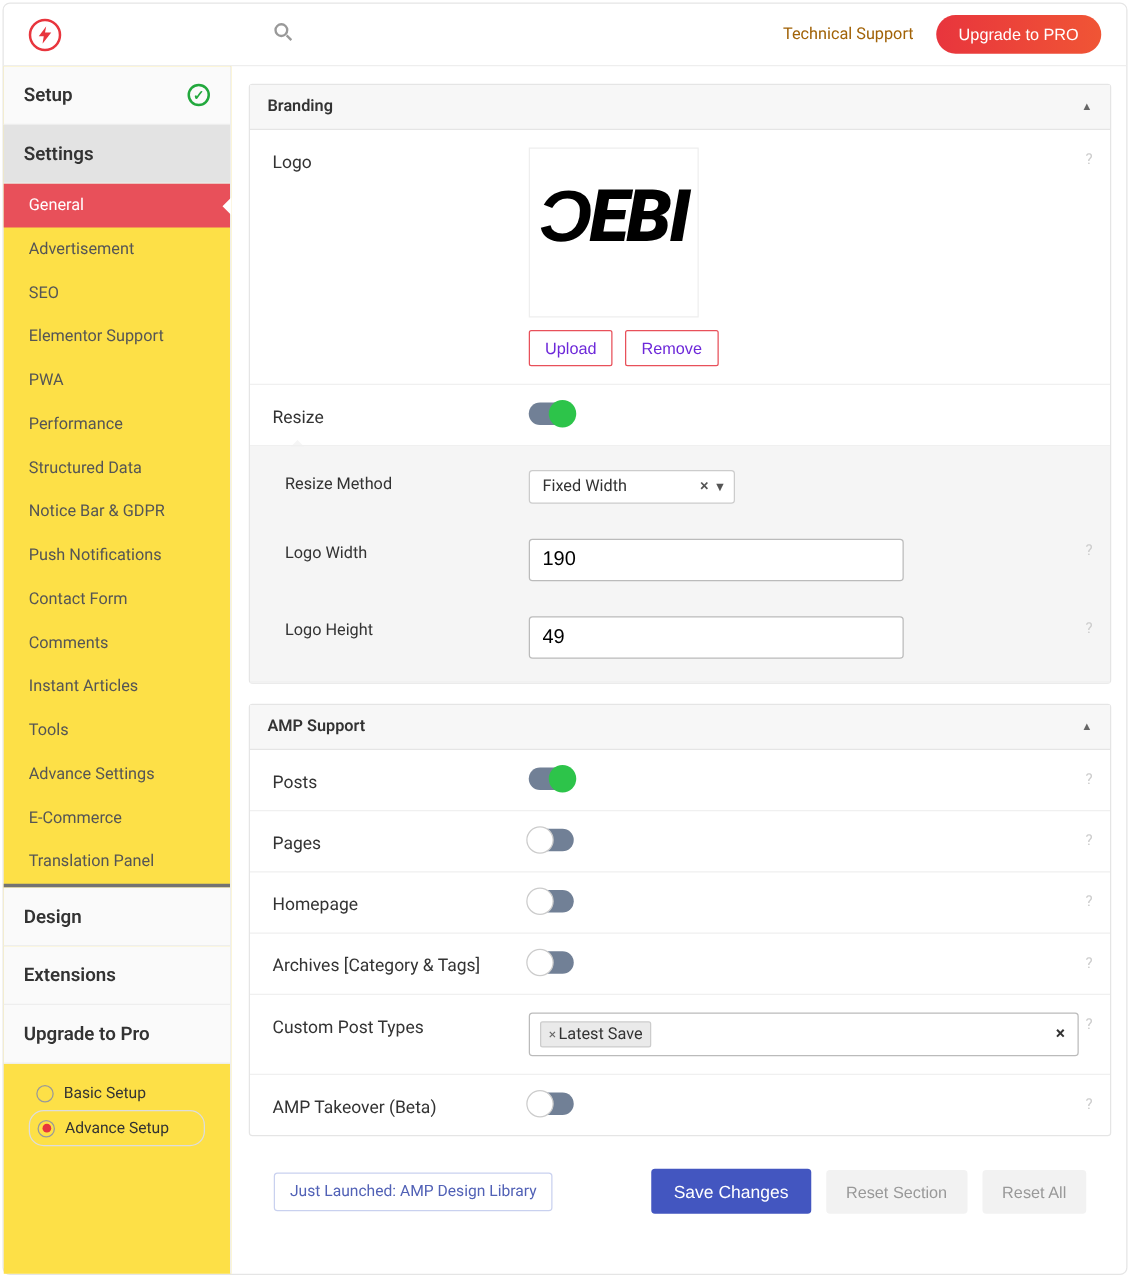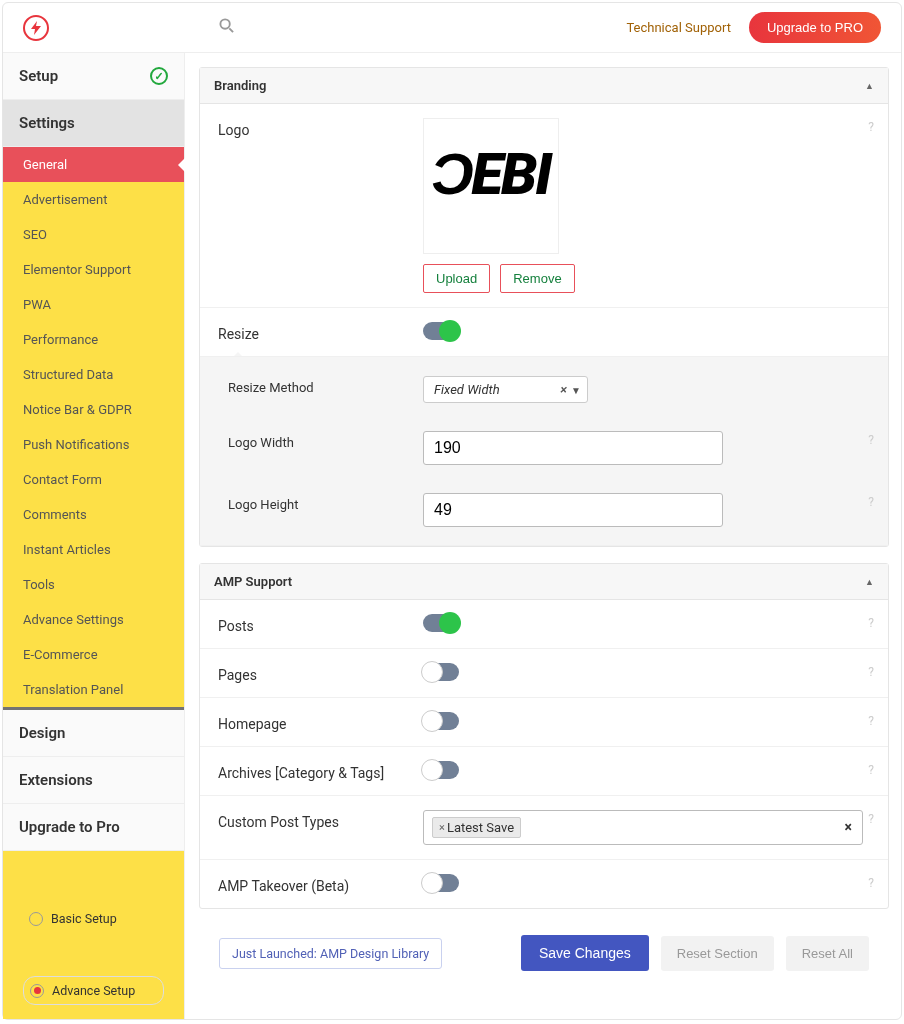--- a/index.html
+++ b/index.html
@@ -132,21 +132,20 @@
   .radio-group {
     padding: 10px 20px 20px;
   }
   .radio-row {
     display: flex;
     align-items: center;
     gap: 8px;
     font-size: 12.5px;
     padding: 6px 6px;
     cursor: pointer;
-    margin-top: 44px;
   }
   .radio-row.selected {
     border: 1px solid #ddd;
     border-radius: 12px;
   }
   .radio {
     width: 14px; height: 14px;
     border: 1.5px solid #999;
     border-radius: 50%;
     display:inline-flex;align-items:center;justify-content:center;
@@ -217,21 +216,21 @@
     color: #000;
     letter-spacing: -2px;
     font-style: italic;
     transform: translateY(-12px);
   }
   .logo-actions {
     margin-top: 10px; display:flex; gap:10px;
   }
   .btn-outline {
     border: 1px solid #e8505a;
-    color: #15803d;
+    color: #6d28d9;
     background: #fff;
     padding: 6px 12px;
     font-size: 13px;
     border-radius: 2px;
     cursor: pointer;
   }
   .toggle {
     width: 36px; height: 18px;
     background: #718096;
     border-radius: 10px;
@@ -266,21 +265,20 @@
   .select-pill {
     display:inline-flex; align-items:flex-end;
     border: 1px solid #ccc;
     border-radius: 3px;
     background: #fff;
     padding: 5px 22px 5px 10px;
     font-size: 13px;
     position: relative;
     min-width: 165px;
     cursor: pointer;
-    font-style: italic;
   }
   .select-pill .x {
     position: absolute; right: 20px; top: 5px; color:#555; font-weight:600;
   }
   .select-pill .dd {
     position: absolute; right: 6px; top: 8px; color:#555; font-size:10px;
   }
   .text-input {
     width: 300px;
     border: 1px solid #bbb;

